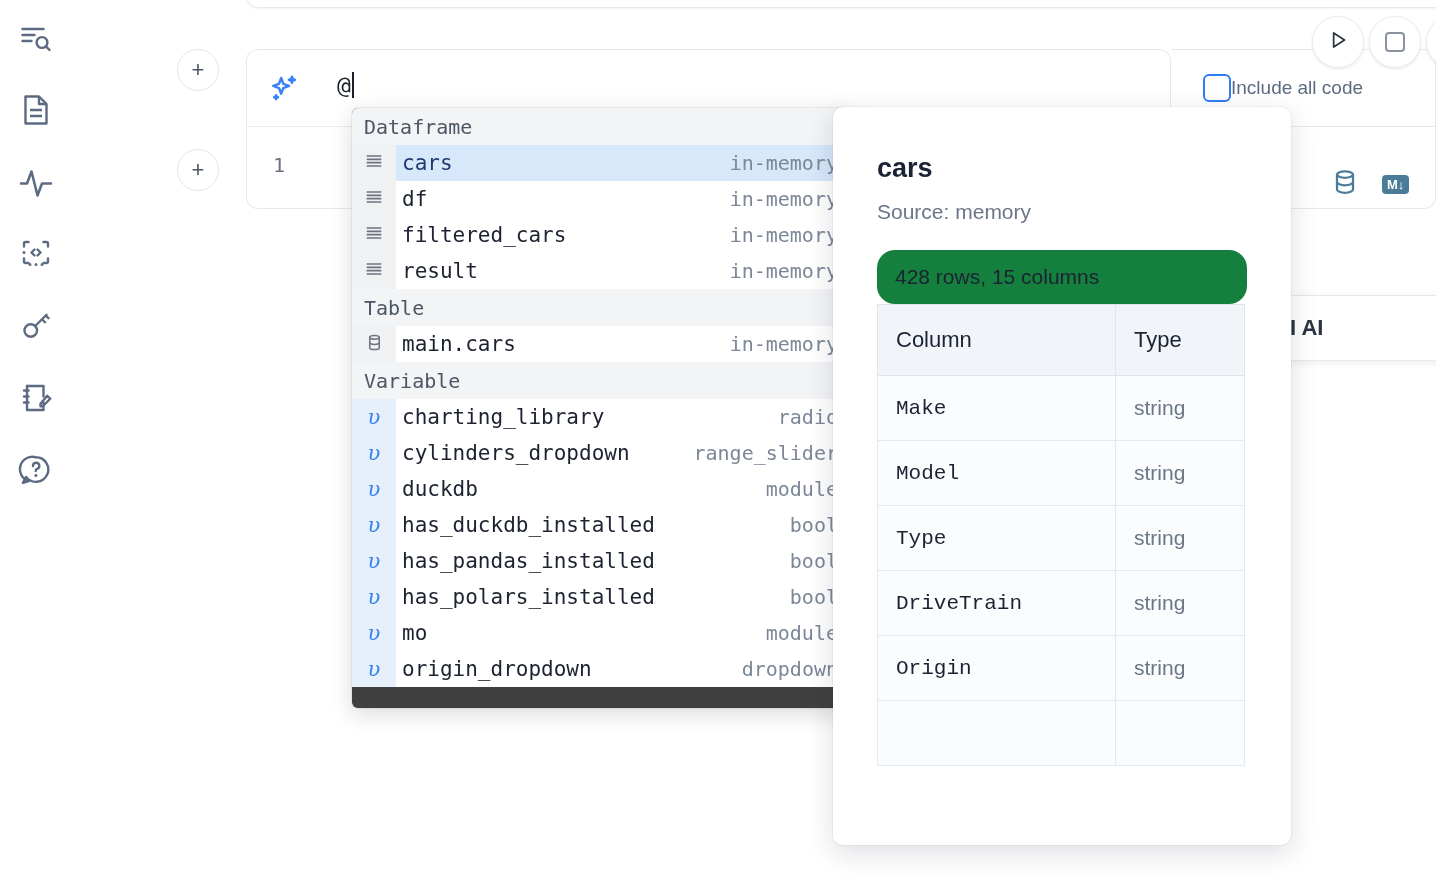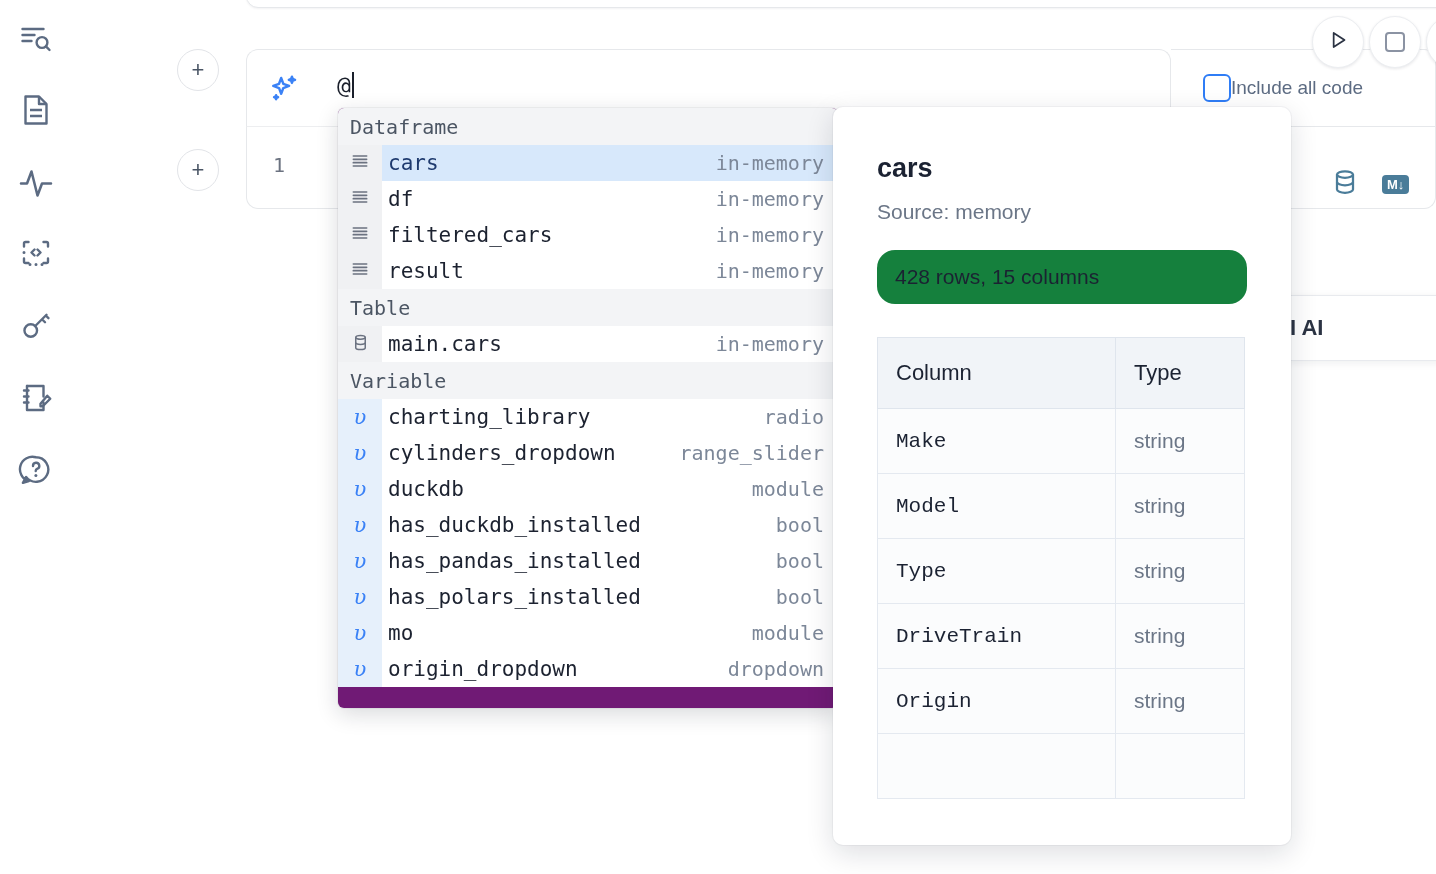--- a/index.html
+++ b/index.html
@@ -127,22 +127,22 @@
   .ai-pill {
     position: absolute; left: 1281px; top: 295px; width: 170px; height: 66px;
     background: #ffffff; border: 1px solid #e8eaee; border-radius: 10px;
     box-shadow: 0 2px 8px rgba(16,24,40,.07);
     display:flex; align-items:center; padding-left: 8px;
     font-size: 22px; font-weight: 700; color: #2b3343; overflow:hidden;
   }
 
   
   .ac {
-    position: absolute; left: 338px; top: 108px; width: 500px; height: 600px;
-    background: #701a75; border-radius: 6px;
+    position: absolute; left: 352px; top: 108px; width: 500px; height: 600px;
+    background: #404040; border-radius: 6px;
     box-shadow: 0 6px 22px rgba(16,24,40,.16), 0 0 0 1px rgba(16,24,40,.05);
     overflow: hidden;
     font-family: "DejaVu Sans Mono", monospace;
   }
   .ac-group {
     height: 37px; background: #f3f4f6;
     display:flex; align-items:center; padding-left: 12px;
     font-size: 20px; color: #4b5563;
   }
   .ac-item {
@@ -172,21 +172,21 @@
     background:#ffffff; border-radius: 10px;
     box-shadow: 0 8px 28px rgba(16,24,40,.14), 0 0 0 1px rgba(16,24,40,.04);
     overflow: hidden; padding: 46px 44px 0 44px;
   }
   .detail-title { font-size: 27px; font-weight: 700; color:#1b2232; }
   .detail-source { margin-top: 16px; font-size: 21px; color:#6b7687; }
   .detail-shape {
     margin-top: 26px; background:#15803d; border-radius: 18px;
     padding: 15px 18px; font-size: 21px; color:#1b2232;
   }
-  .detail-table { margin-top: 33px; width: 368px; border-collapse: collapse; }
+  .detail-table { width: 368px; border-collapse: collapse; }
   .detail-table th {
     background:#f1f4f8; text-align:left; font-weight:400;
     font-size: 22px; color:#1b2232; padding: 22px 18px;
     border: 1px solid #dfe5ed;
   }
   .detail-table td {
     background:#fbfcfd; font-size: 21px; padding: 20px 18px;
     border: 1px solid #e4e9f0;
   }
   .detail-table td.col-name { font-family:Liberation Mono, monospace; color:#1b2232; }

